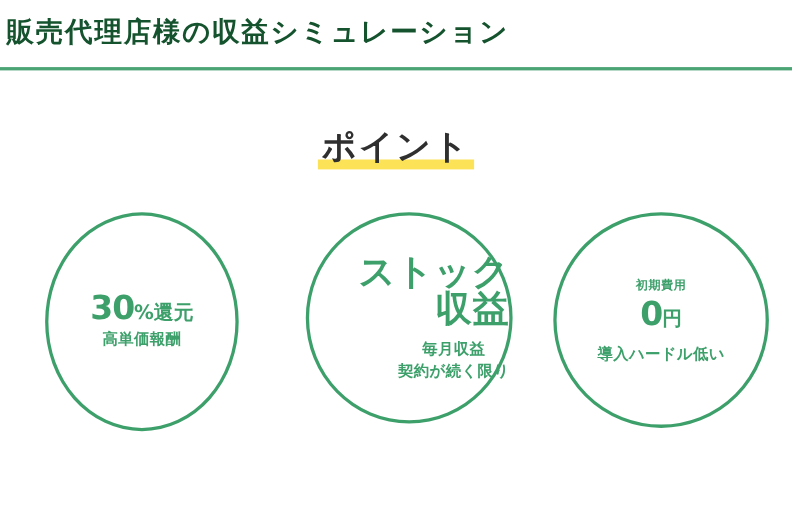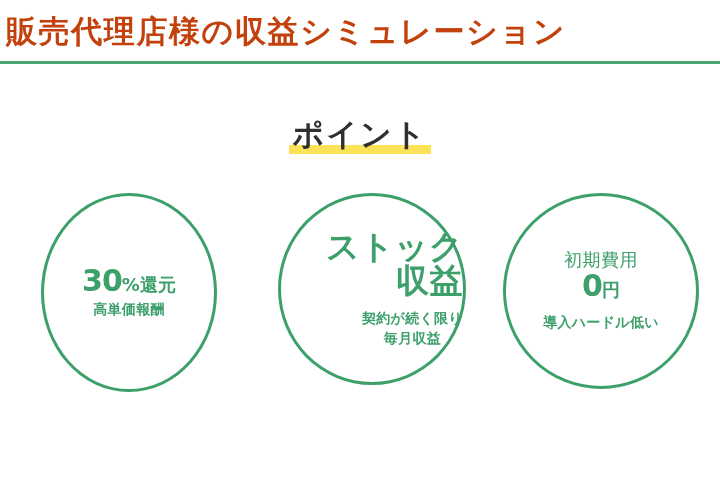--- a/index.html
+++ b/index.html
@@ -22,26 +22,27 @@
     left: 0;
     top: 0;
     width: 720px;
     height: 64px;
     box-sizing: border-box;
   }
   .page-header-title {
     position: absolute;
     left: 6px;
     top: 14px;
-    font-size: 31px;
+    font-size: 25px;
     font-weight: 700;
     line-height: 34px;
     letter-spacing: 1.6px;
-    color: #c2410c;
+    color: #14532d;
     white-space: nowrap;
+    font-family: Liberation Mono, monospace;
   }
   .header-rule {
     position: absolute;
     left: 0;
     top: 61px;
     width: 720px;
     height: 3px;
     background: #4aa473;
   }
 
@@ -98,22 +99,22 @@
     align-items: center;
     justify-content: center;
     text-align: center;
     color: #3da06b;
   }
   .point-circle.c1 { left: 41px;  width: 176px; height: 199px; }
   .point-circle.c2 { left: 278px; width: 188px; height: 192px; align-items: flex-end; }
   .point-circle.c3 { left: 503px; width: 196px; height: 196px; }
 
   .pt-eyebrow {
-    font-size: 18px;
-    font-weight: 400;
+    font-size: 11px;
+    font-weight: 700;
     line-height: 19px;
     letter-spacing: 0.5px;
     margin-bottom: 2px;
   }
   .pt-headline {
     font-weight: 700;
     line-height: 1.02;
     letter-spacing: 0px;
     white-space: nowrap;
   }
@@ -167,22 +168,22 @@
     </div>
     <div class="pt-sub">
       <span class="pt-sub-line">高単価報酬</span>
     </div>
   </div>
 
   <div class="point-circle c2">
     <div class="pt-headline-l1">ストック</div>
     <div class="pt-headline-l2">収益</div>
     <div class="pt-sub tight">
+      <span class="pt-sub-line">毎月収益</span>
       <span class="pt-sub-line">契約が続く限り</span>
-      <span class="pt-sub-line">毎月収益</span>
     </div>
   </div>
 
   <div class="point-circle c3">
     <div class="pt-eyebrow">初期費用</div>
     <div class="pt-headline">
       <span class="big">0</span><span class="med">円</span>
     </div>
     <div class="pt-sub tight">
       <span class="pt-sub-line">導入ハードル低い</span>

